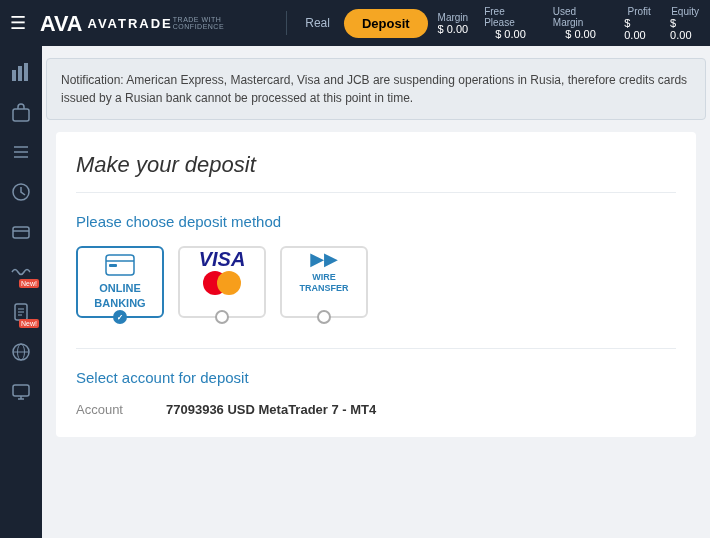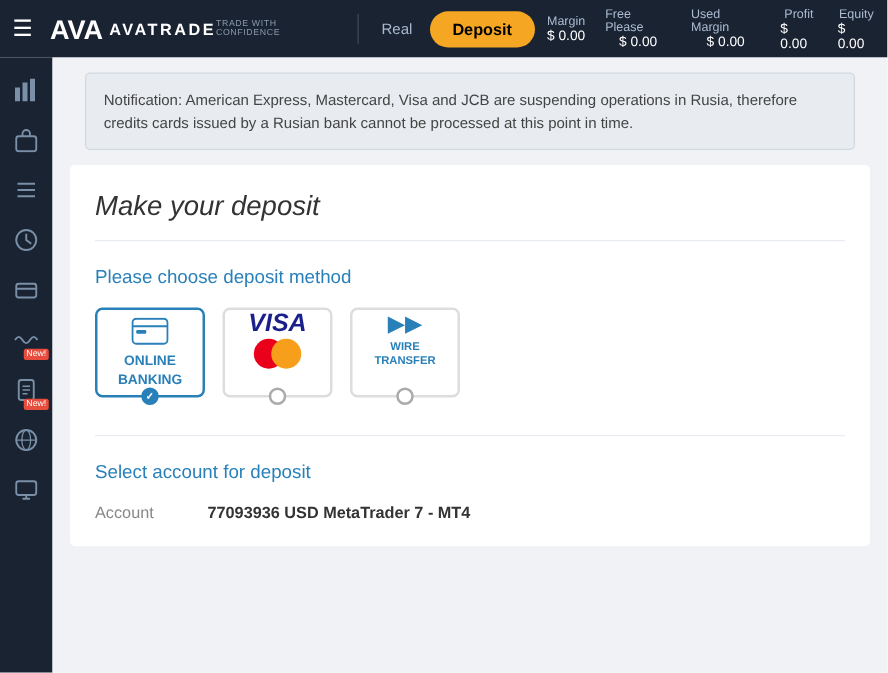--- a/index.html
+++ b/index.html
@@ -109,21 +109,21 @@
       right: 0;
       bottom: 0;
       background: #f0f2f5;
       overflow-y: auto;
     }
 
     
     .notification-banner {
       background: #e8ecf0;
       border: 1px solid #d0d8e0;
-      margin: 12px 26px;
+      margin: 12px 4px;
       padding: 12px 14px;
       border-radius: 4px;
       color: #444;
       font-size: 12px;
       line-height: 1.5;
     }
 
     
     .content-card {
       background: white;

